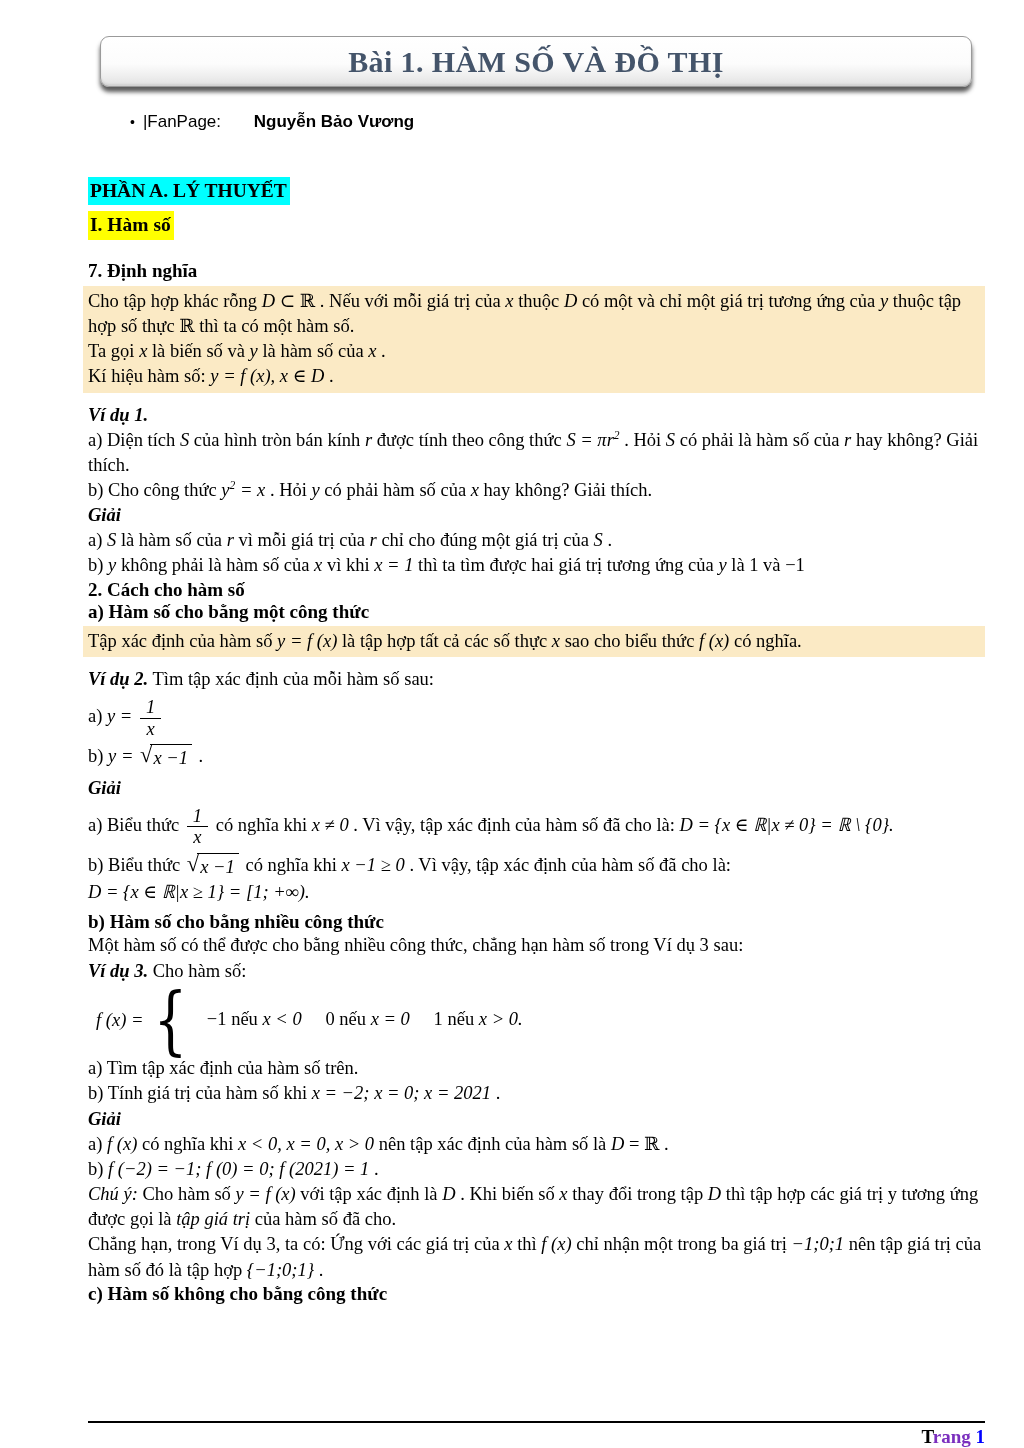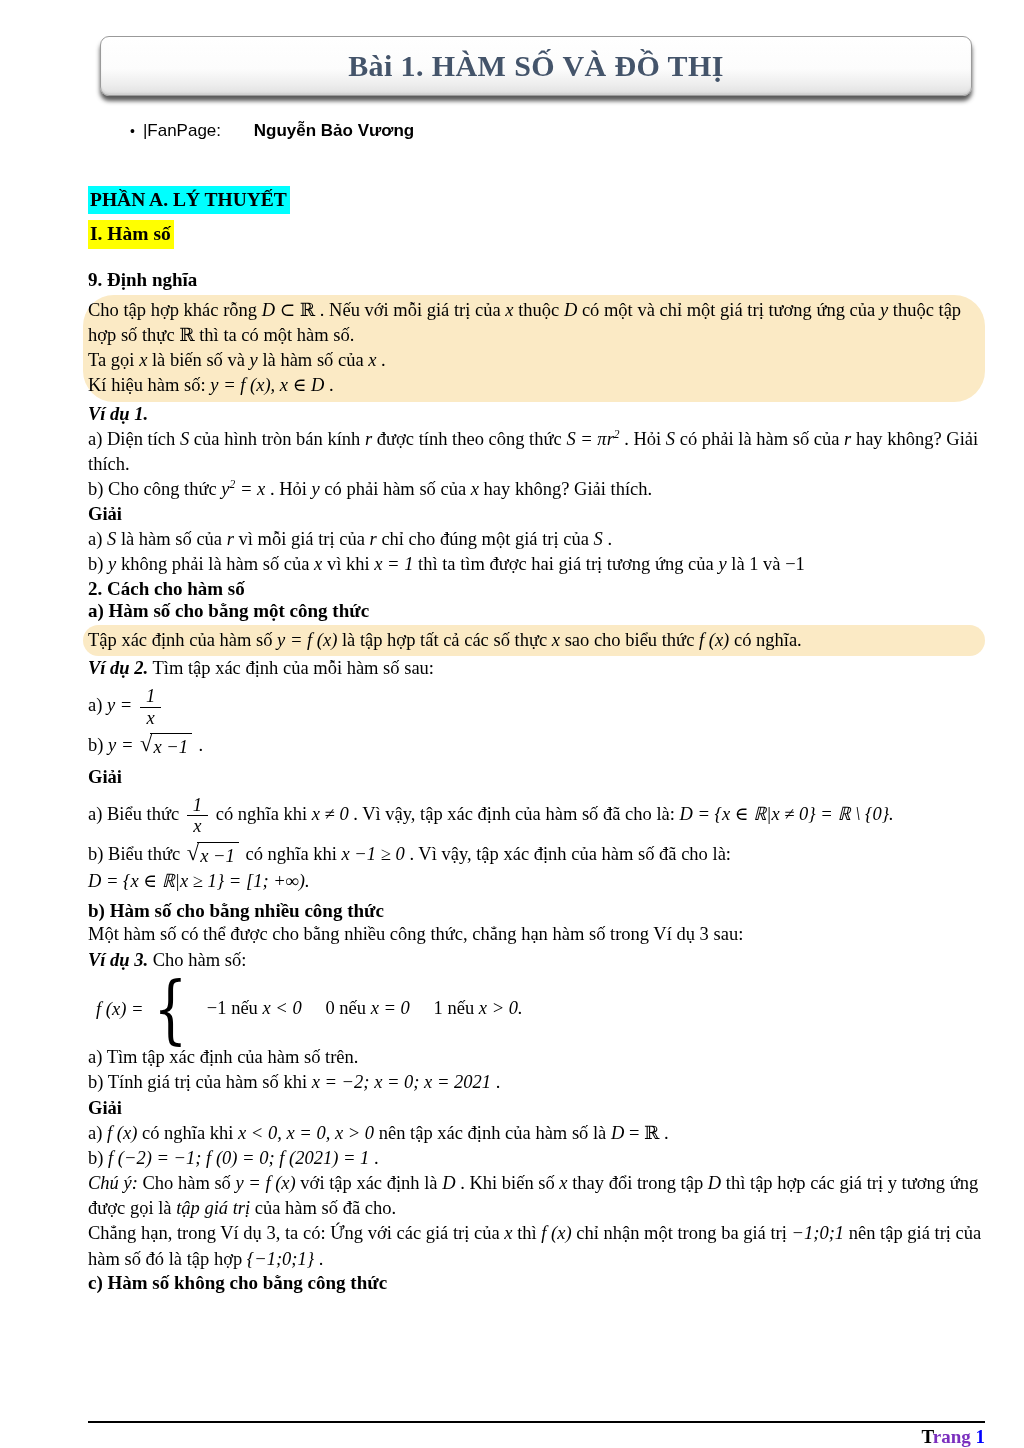--- a/index.html
+++ b/index.html
@@ -1,42 +1,42 @@
 <!DOCTYPE html>
 <html style="--title: #44546A; --cyan: #00FFFF; --yellow: #FFFF00; --cream: #FBEAC5; --footerPurple: #7B2FBE; --footerBlue: #0000FF;"><head>
 <meta charset="utf-8">
 <style>
   *{margin:0;padding:0;box-sizing:border-box}
   html,body{width:1024px;height:1448px;background:#ffffff;
     font-family:"Liberation Serif","DejaVu Serif",serif;font-size:18.5px;color:#000;}
   .page{position:relative;width:1024px;height:1448px;padding:36px 39px 0 88px;overflow:hidden;}
 
   
-  .title-box{height:60px;margin:0 13px 24px 12px;border:1px solid #9a9a9a;border-radius:9px;
+  .title-box{height:51px;margin:0 13px 24px 12px;border:1px solid #9a9a9a;border-radius:9px;
     background:linear-gradient(180deg,#ffffff 0%,#fcfcfc 55%,#ededed 82%,#e0e0e0 100%);
     box-shadow:0 5px 4px rgba(45,45,45,.78), inset 0 -2px 2px rgba(0,0,0,.08);
     display:flex;align-items:center;justify-content:center;}
   .title{font-size:30px;font-weight:bold;color:var(--title,#44546A);letter-spacing:.4px;}
 
   .fanpage{font-family:"Liberation Sans","DejaVu Sans",sans-serif;font-size:17px;
     margin:6px 0 0 42px;line-height:1.3;}
   .fanpage .bullet{font-size:14px;margin-right:8px;}
   .fanpage b{font-weight:bold;padding-left:28px;}
 
   
   .band-row{line-height:1.2;}
   .hl{display:inline-block;font-weight:bold;font-size:19.5px;padding:2px 3px 3px 2px;}
   .cyan{background:var(--cyan,#00FFFF);}
   .yellow{background:var(--yellow,#FFFF00);}
 
   .h-num{font-weight:bold;font-size:19px;}
   .line{line-height:1.36;}
   .para{line-height:1.36;}
-  .cream{background:var(--cream,#FBEAC5);padding:3px 5px;margin:3px 0 0 -5px;border-radius:31px;}
-  .giai{font-weight:bold;}
+  .cream{background:var(--cream,#FBEAC5);padding:3px 5px;margin:3px 0 10px -5px;}
+  .giai{font-weight:bold;font-style:italic;}
 
   
   .r-t{font-style:normal;}
   .r-m{font-style:italic;}
   .r-i{font-style:italic;}
   .r-bi{font-weight:bold;font-style:italic;}
   sup.r-sup{font-style:italic;font-size:.62em;line-height:0;vertical-align:super;}
 
   
   .frac{display:inline-flex;flex-direction:column;align-items:center;vertical-align:middle;
@@ -82,21 +82,21 @@
     <span class="bullet">•</span><span>|FanPage: </span><b>Nguyễn Bảo Vương</b>
   </div>
 
   <div class="band-row mt44">
     <span class="hl cyan">PHẦN A. LÝ THUYẾT</span>
   </div>
   <div class="band-row mt6">
     <span class="hl yellow">I. Hàm số</span>
   </div>
 
-  <p class="h-num mt20">9. Định nghĩa</p>
+  <p class="h-num mt20">7. Định nghĩa</p>
 
   <div class="cream mt4">
     <p class="para"><span class="r-t">Cho tập hợp khác rỗng </span><span class="r-m">D</span><span class="r-t"> ⊂ ℝ . Nếu với mỗi giá trị của </span><span class="r-m">x</span><span class="r-t"> thuộc </span><span class="r-m">D</span><span class="r-t"> có một và chỉ một giá trị tương ứng của </span><span class="r-m">y</span><span class="r-t"> thuộc tập hợp số thực ℝ thì ta có một hàm số.</span></p>
     <p class="para"><span class="r-t">Ta gọi </span><span class="r-m">x</span><span class="r-t"> là biến số và </span><span class="r-m">y</span><span class="r-t"> là hàm số của </span><span class="r-m">x</span><span class="r-t"> .</span></p>
     <p class="para"><span class="r-t">Kí hiệu hàm số: </span><span class="r-m">y = f (x), x ∈ D</span><span class="r-t"> .</span></p>
   </div>
 
   <p class="line"><span class="r-bi">Ví dụ 1.</span></p>
   <p class="para"><span class="r-t">a) Diện tích </span><span class="r-m">S</span><span class="r-t"> của hình tròn bán kính </span><span class="r-m">r</span><span class="r-t"> được tính theo công thức </span><span class="r-m">S = πr</span><sup class="r-sup">2</sup><span class="r-t"> . Hỏi </span><span class="r-m">S</span><span class="r-t"> có phải là hàm số của </span><span class="r-m">r</span><span class="r-t"> hay không? Giải thích.</span></p>
   <p class="para"><span class="r-t">b) Cho công thức </span><span class="r-m">y</span><sup class="r-sup">2</sup><span class="r-m"> = x</span><span class="r-t"> . Hỏi </span><span class="r-m">y</span><span class="r-t"> có phải hàm số của </span><span class="r-m">x</span><span class="r-t"> hay không? Giải thích.</span></p>

